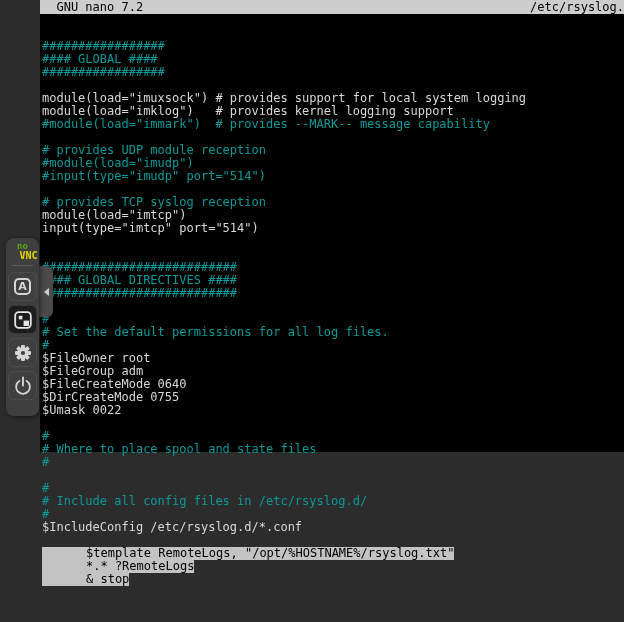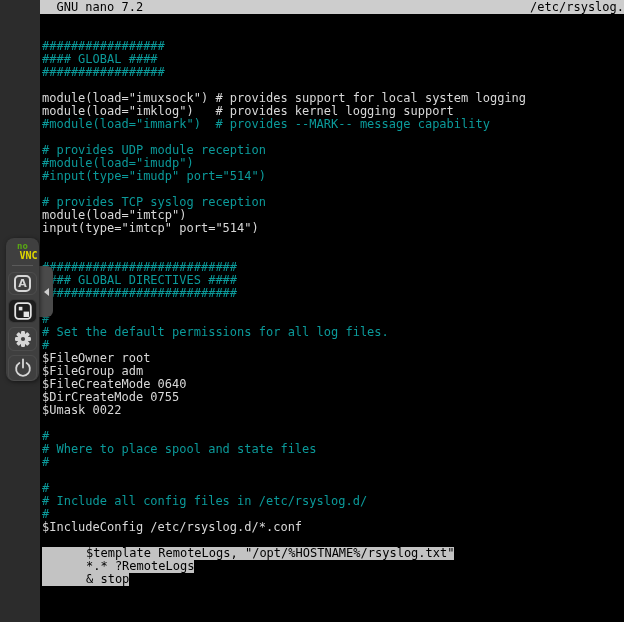--- a/index.html
+++ b/index.html
@@ -18,37 +18,37 @@
     --logo-yellow:#e0d800;
   }
   html,body{margin:0;padding:0;background:var(--page-bg);}
   #screen{
     position:relative;width:624px;height:622px;overflow:hidden;
     background:var(--page-bg);
     font-family:"DejaVu Sans Mono","Liberation Mono",monospace;
   }
   
   .terminal{
-    position:absolute;left:40px;top:0;width:584px;height:622px;
+    position:absolute;left:40px;top:0;width:584px;height:452px;
     background:var(--terminal-bg);
   }
   .nano-titlebar{
     height:14px;line-height:14px;background:var(--titlebar-bg);color:var(--titlebar-fg);
     font-size:12px;white-space:pre;display:flex;justify-content:space-between;
     padding-left:2px;overflow:hidden;
   }
   .nano-buffer{padding-left:2px;}
   .term-line{height:13px;line-height:13px;font-size:12px;white-space:pre;}
   .term-line span{display:inline-block;height:13px;}
   .comment{color:var(--syntax-comment);}
   .code{color:var(--syntax-code);}
   .selected{background:var(--selection-bg);color:var(--selection-fg);padding-left:44px;}
   
   .vnc-bar{
-    position:absolute;left:6px;top:238px;width:33px;height:143px;
+    position:absolute;left:6px;top:238px;width:33px;height:178px;
     background:var(--bar-bg);border-radius:8px;
     box-shadow:1px 1px 4px rgba(0,0,0,.55);
     display:flex;flex-direction:column;align-items:center;
     padding-top:3px;box-sizing:border-box;z-index:3;
   }
   .logo{
     text-align:center;font-weight:bold;line-height:9px;font-size:10px;
     letter-spacing:0;margin-top:1px;
   }
   .logo-no{color:var(--logo-green);font-size:9px;}

